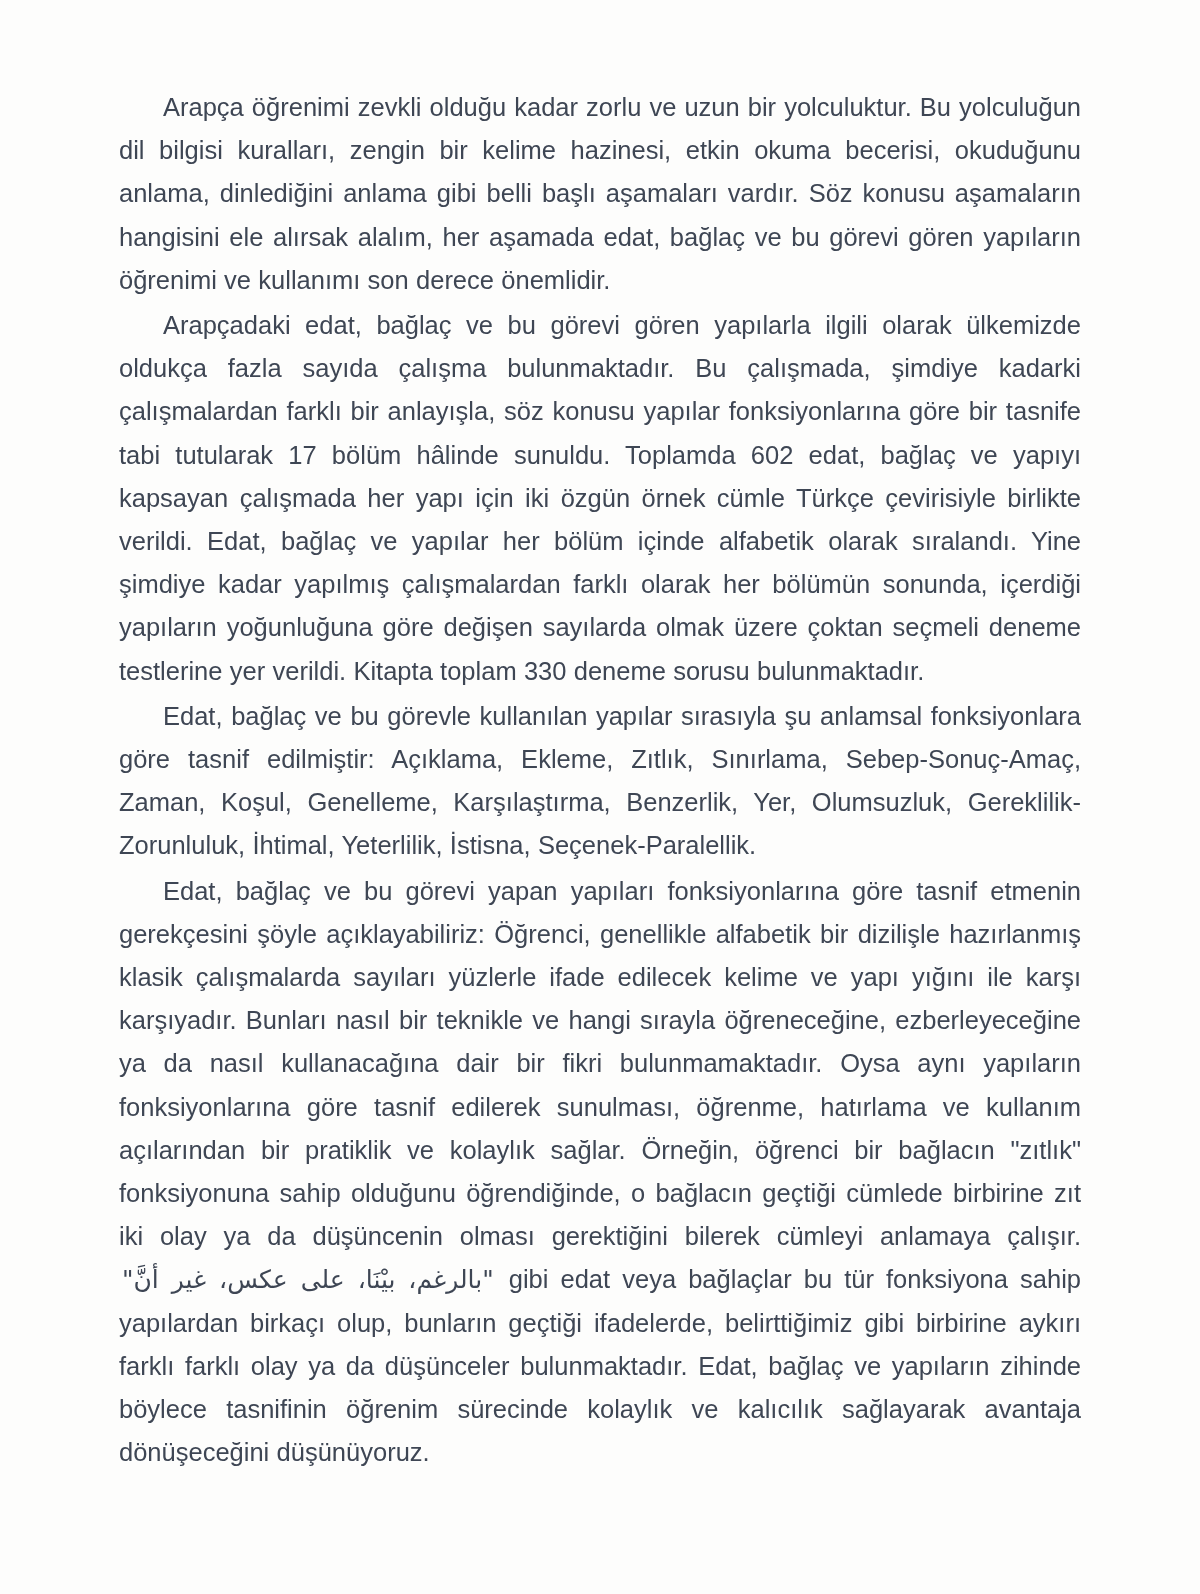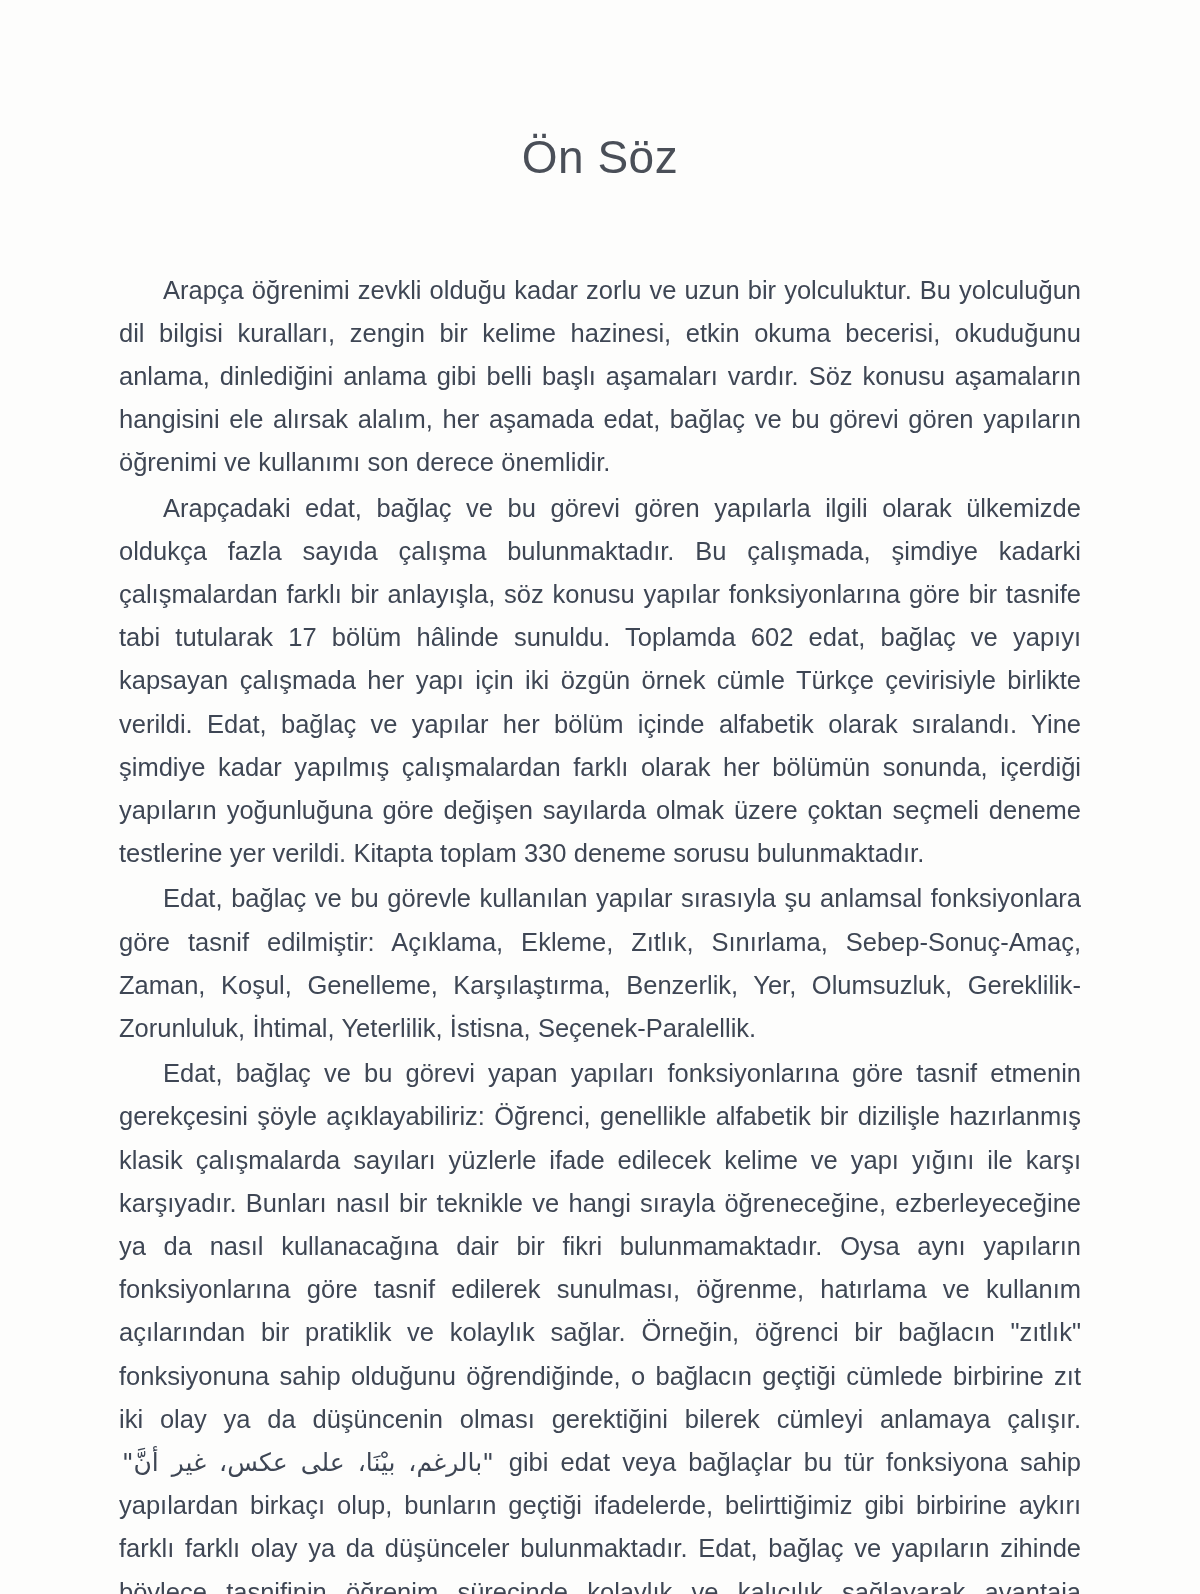--- a/index.html
+++ b/index.html
@@ -69,21 +69,20 @@
     font-size: 25px;
     color: #3e4654;
     padding: 0 3px;
   }
 </style>
 </head>
 <body>
 
 <div class="page">
 
-  <h1 class="page-title">Ön Söz</h1>
 
   <div class="body-block">
 
     <p class="para">Arapça öğrenimi zevkli olduğu kadar zorlu ve uzun bir yolculuktur. Bu yolculuğun dil bilgisi kuralları, zengin bir kelime hazinesi, etkin okuma becerisi,  okuduğunu anlama, dinlediğini anlama gibi belli başlı aşamaları vardır. Söz konusu aşamaların hangisini ele alırsak alalım, her aşamada edat, bağlaç ve bu görevi gören yapıların öğrenimi ve kullanımı son derece önemlidir.</p>
 
     <p class="para">Arapçadaki edat, bağlaç ve bu görevi gören yapılarla ilgili olarak ülkemizde oldukça fazla sayıda çalışma bulunmaktadır. Bu çalışmada, şimdiye kadarki çalışmalardan farklı bir anlayışla, söz konusu yapılar fonksiyonlarına göre bir tasnife tabi tutularak 17 bölüm hâlinde sunuldu. Toplamda 602 edat, bağlaç ve yapıyı kapsayan çalışmada her yapı için iki özgün örnek cümle Türkçe çevirisiyle birlikte verildi. Edat, bağlaç ve yapılar her bölüm içinde alfabetik olarak sıralandı. Yine şimdiye kadar yapılmış çalışmalardan farklı olarak her bölümün sonunda, içerdiği yapıların yoğunluğuna göre değişen sayılarda olmak üzere çoktan seçmeli deneme testlerine yer verildi. Kitapta toplam 330 deneme sorusu bulunmaktadır.</p>
 
     <p class="para">Edat, bağlaç ve bu görevle kullanılan yapılar sırasıyla şu anlamsal fonksiyonlara göre tasnif edilmiştir: Açıklama, Ekleme, Zıtlık, Sınırlama, Sebep-Sonuç-Amaç, Zaman, Koşul, Genelleme, Karşılaştırma, Benzerlik, Yer, Olumsuzluk, Gereklilik-Zorunluluk, İhtimal, Yeterlilik, İstisna, Seçenek-Paralellik.</p>
 
     <p class="para"><span>Edat, bağlaç ve bu görevi yapan yapıları fonksiyonlarına göre tasnif etmenin gerekçesini şöyle açıklayabiliriz: Öğrenci, genellikle alfabetik bir dizilişle hazırlanmış klasik çalışmalarda sayıları yüzlerle ifade edilecek kelime ve yapı yığını ile karşı karşıyadır. Bunları nasıl bir teknikle ve hangi sırayla öğreneceğine, ezberleyeceğine ya da nasıl kullanacağına dair bir fikri bulunmamaktadır. Oysa aynı yapıların fonksiyonlarına göre tasnif edilerek sunulması, öğrenme, hatırlama ve kullanım açılarından bir pratiklik ve kolaylık sağlar. Örneğin, öğrenci bir bağlacın "zıtlık" fonksiyonuna sahip olduğunu öğrendiğinde, o bağlacın geçtiği cümlede birbirine zıt iki olay ya da düşüncenin olması gerektiğini bilerek cümleyi anlamaya çalışır. </span><span class="arabic">"بالرغم، بيْنَا، على عكس، غير أنَّ"</span><span> gibi edat veya bağlaçlar bu tür fonksiyona sahip yapılardan birkaçı olup, bunların geçtiği ifadelerde, belirttiğimiz gibi birbirine aykırı farklı farklı olay ya da düşünceler bulunmaktadır. Edat, bağlaç ve yapıların zihinde böylece tasnifinin öğrenim sürecinde kolaylık ve kalıcılık sağlayarak avantaja dönüşeceğini düşünüyoruz.</span></p>

